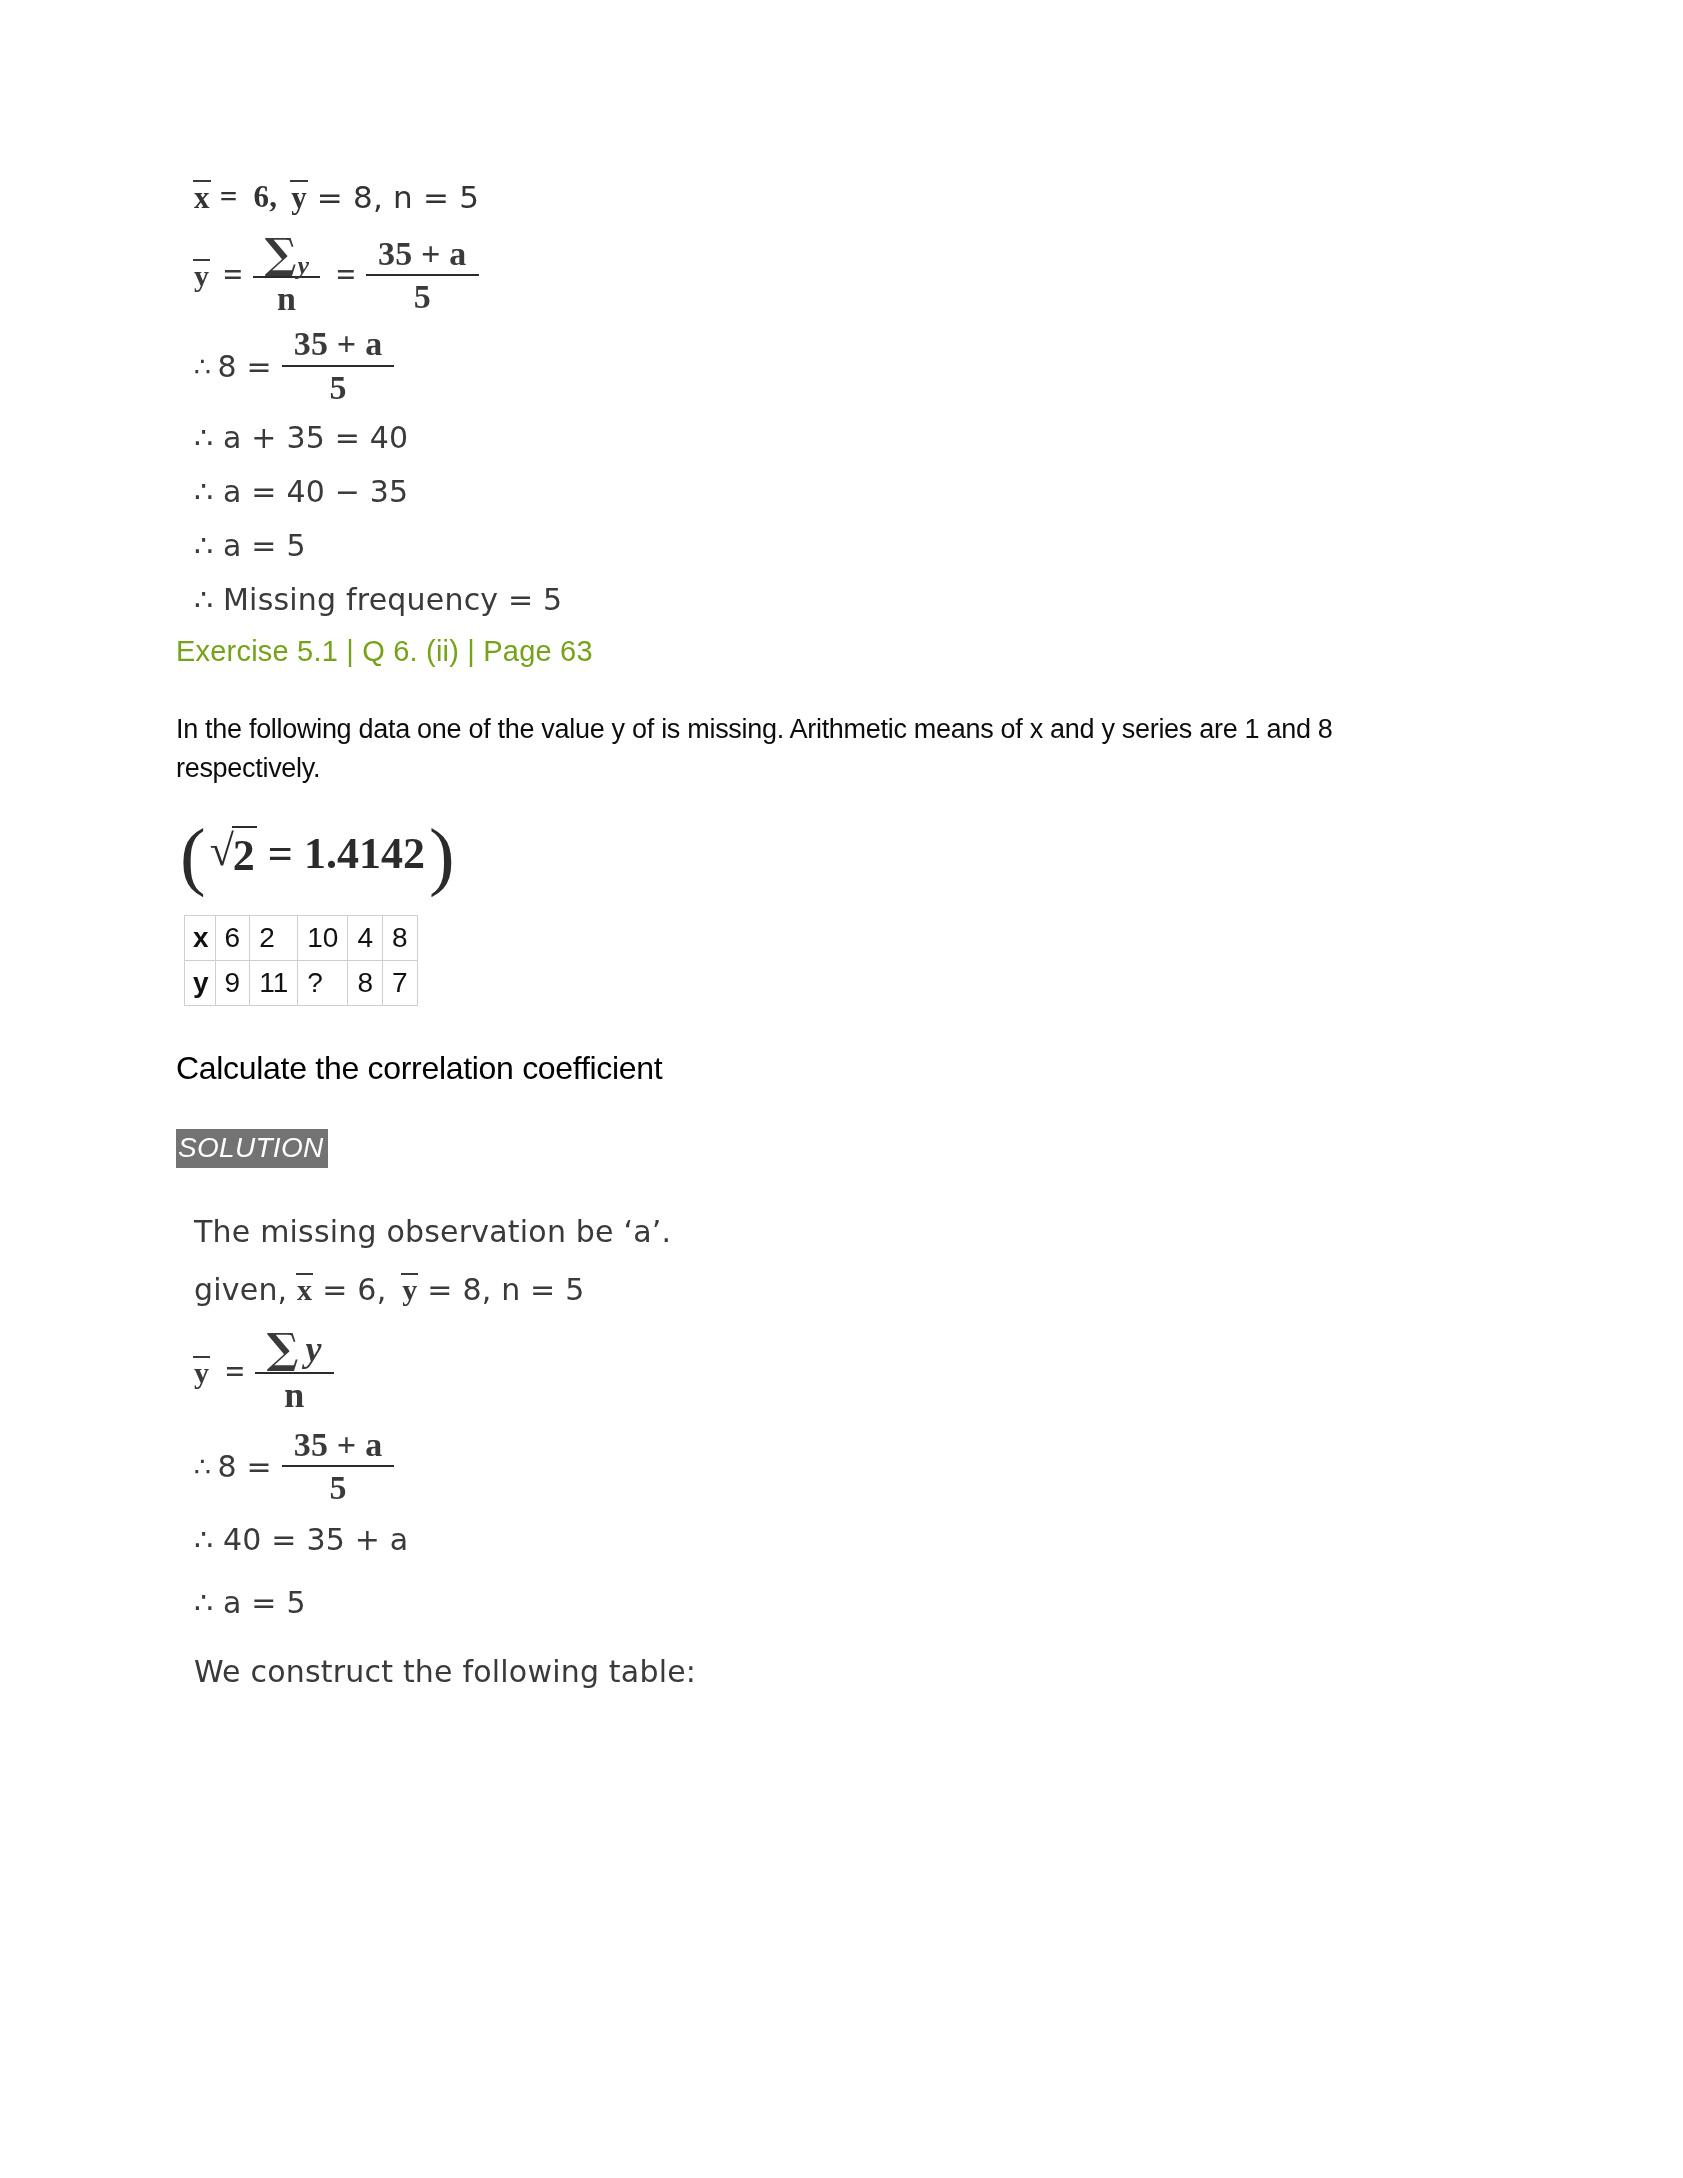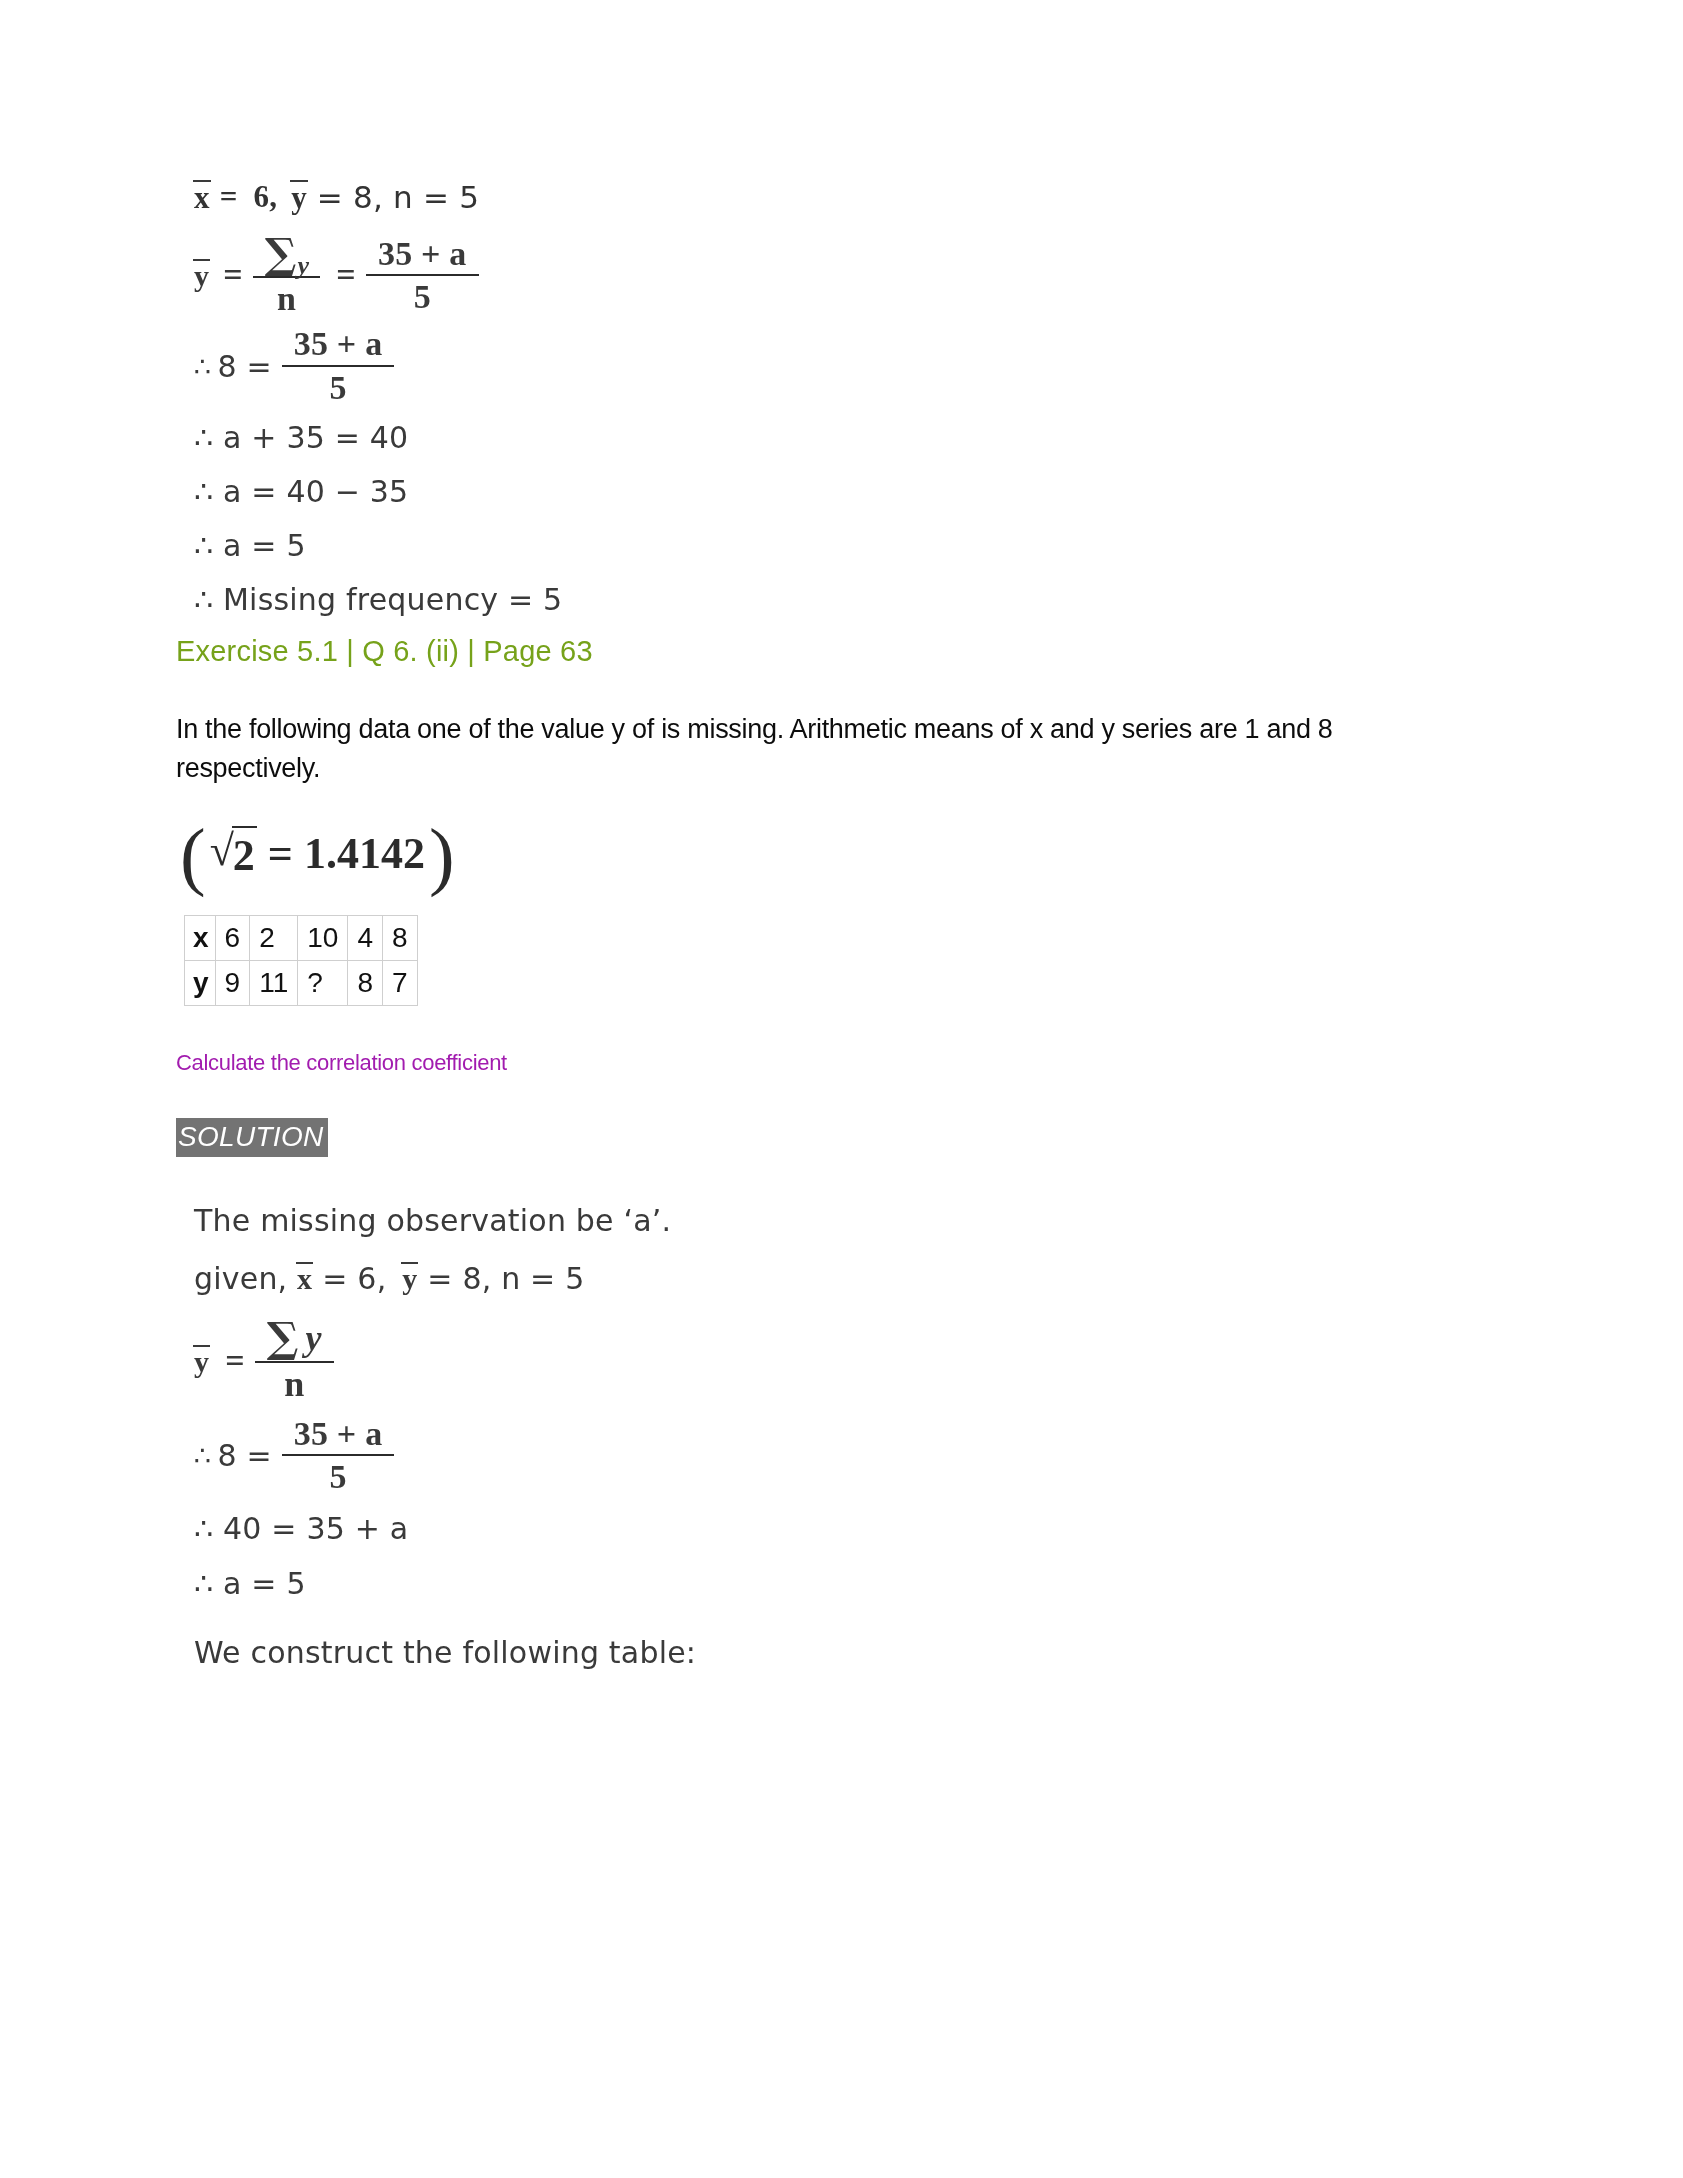--- a/index.html
+++ b/index.html
@@ -186,22 +186,22 @@
   }
   .data-table td.rowhead {
     font-weight: 700;
     padding-left: 8px;
     padding-right: 6px;
   }
 
   
   .statement {
     font-family: "Liberation Sans", sans-serif;
-    font-size: 22px;
-    color: #a21caf;
+    font-size: 32px;
+    color: #000000;
     letter-spacing: -0.3px;
   }
 
   
   .solution-badge {
     display: inline-block;
     background: #737373;
     color: #ffffff;
     font-family: "Liberation Sans", sans-serif;
     font-style: italic;
@@ -328,20 +328,20 @@
 
       <div class="mathline eqrow" style="margin-bottom:16px;">
         <span class="therefore">∴</span>
         <span>8 =</span>
         <span class="frac" style="font-size:34px;">
           <span class="num">35 + a</span>
           <span class="den">5</span>
         </span>
       </div>
 
-      <div class="mathline solution-body" style="margin-bottom:20px;">∴ 40 = 35 + a</div>
+      <div class="mathline solution-body" style="margin-bottom:28px;">∴ 40 = 35 + a</div>
       <div class="mathline solution-body" style="margin-bottom:34px;">∴ a = 5</div>
       <div class="mathline solution-body">We construct the following table:</div>
     </div>
 
   </div>
 </div>
 
 
 </body></html>

